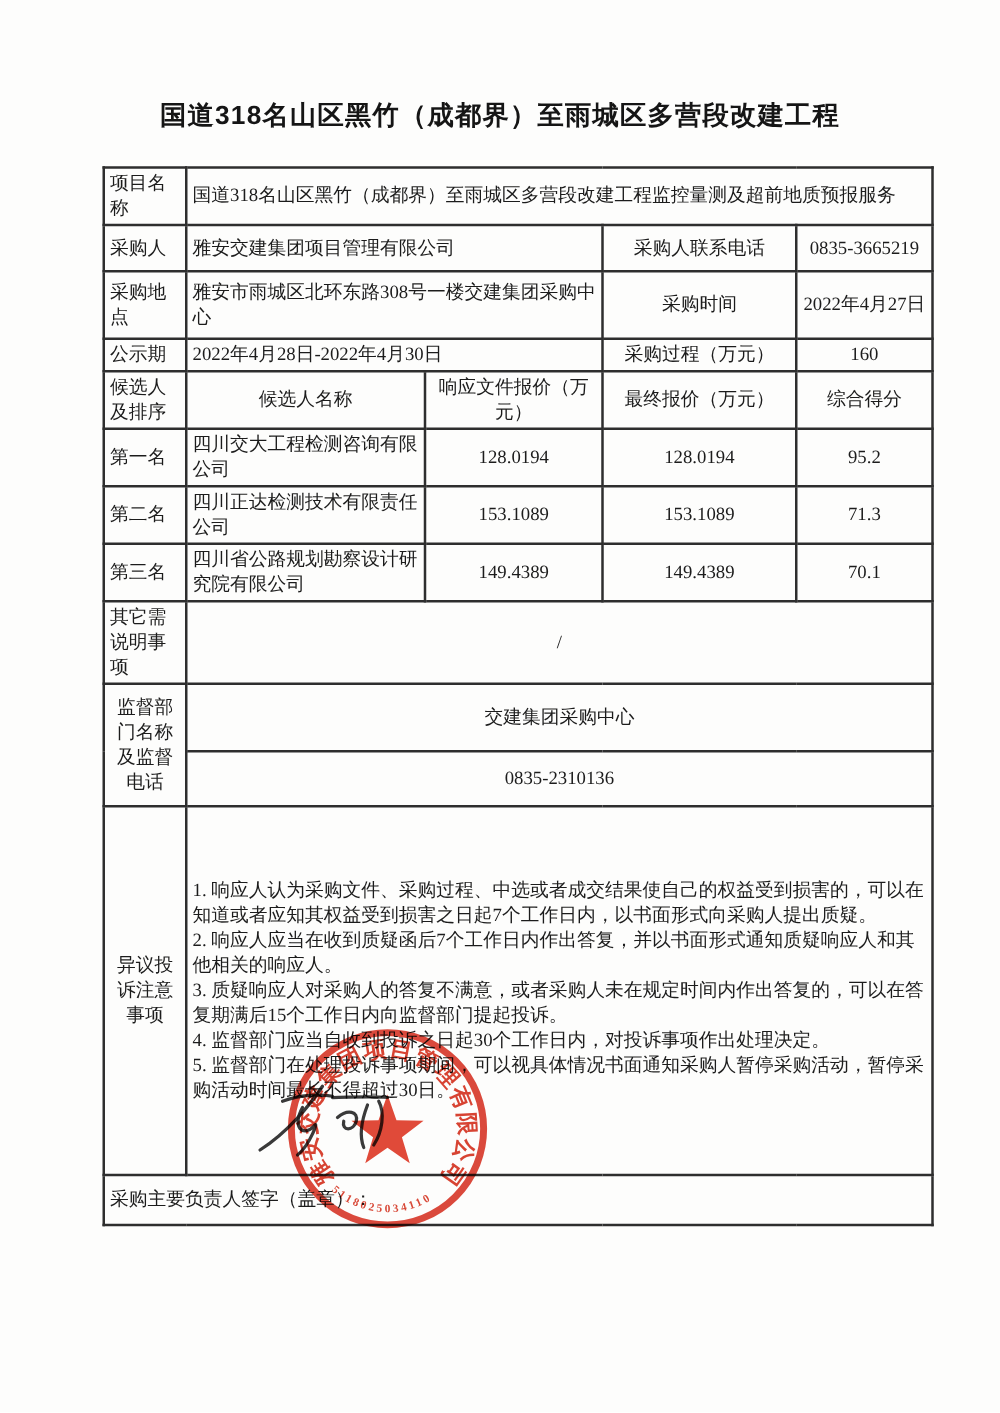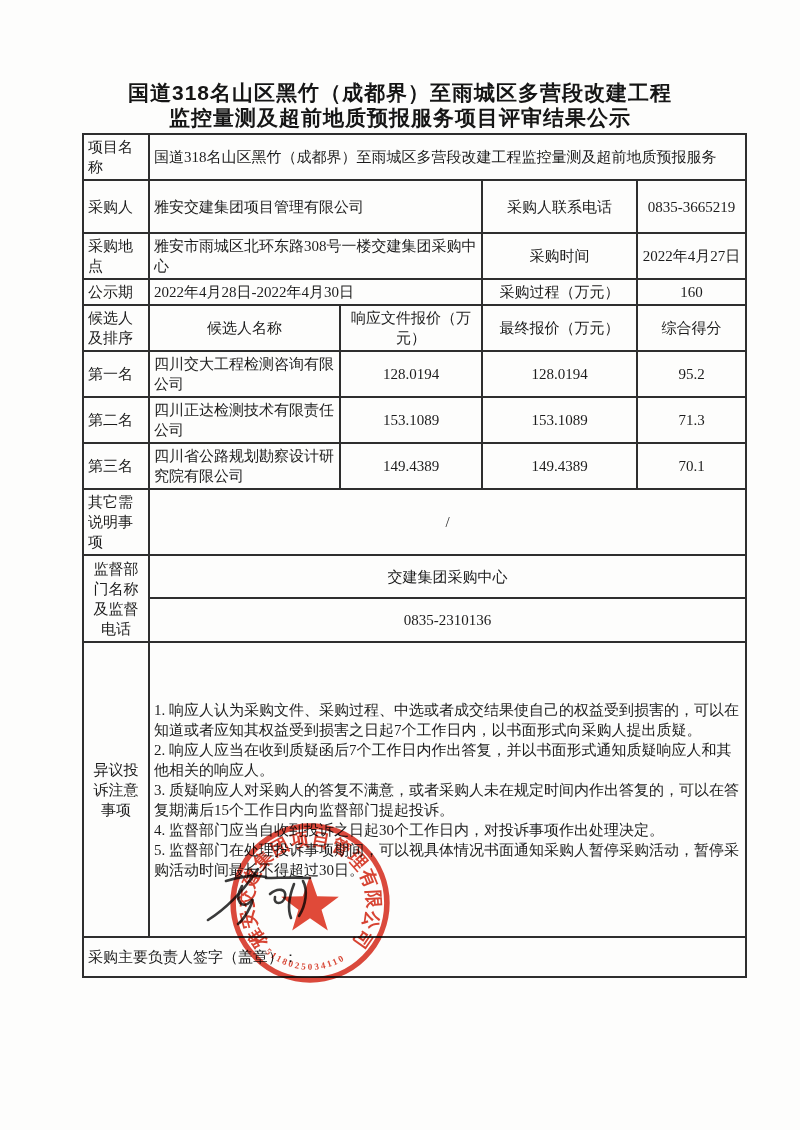--- a/index.html
+++ b/index.html
@@ -40,22 +40,22 @@
     border: 2px solid #2e2e2e;
     padding: 2px 4px;
     vertical-align: middle;
     line-height: 20px;
     color: #1c1c1c;
   }
   td.lbl { text-align: left; }
   td.ctr { text-align: center; }
   td.lbl-ctr { text-align: center; }
   tr.h44 { height: 44px; }
-  tr.h45 { height: 53px; }
-  tr.h43 { height: 43px; }
+  tr.h45 { height: 37px; }
+  tr.h43 { height: 54px; }
   tr.h35 { height: 22px; }
   tr.h38 { height: 38px; }
   tr.h41 { height: 41px; }
   tr.h40 { height: 40px; }
   tr.h295 { height: 295px; }
   .notes { padding: 2px 6px; line-height: 21.5px; }
   .notes div { margin: 0; }
   .sig-cell { padding-left: 7px; }
   .seal {
     position: absolute;
@@ -80,21 +80,20 @@
     pointer-events: none;
   }
 </style>
 </head>
 <body>
 
 <div class="page">
 
   <div class="doc-title">
     <div>国道318名山区黑竹（成都界）至雨城区多营段改建工程</div>
-    <div>监控量测及超前地质预报服务项目评审结果公示</div>
   </div>
 
   <table class="main">
     <colgroup>
       <col style="width:66px">
         <col style="width:191px">
         <col style="width:142px">
         <col style="width:155px">
         <col style="width:109px">
     </colgroup>

